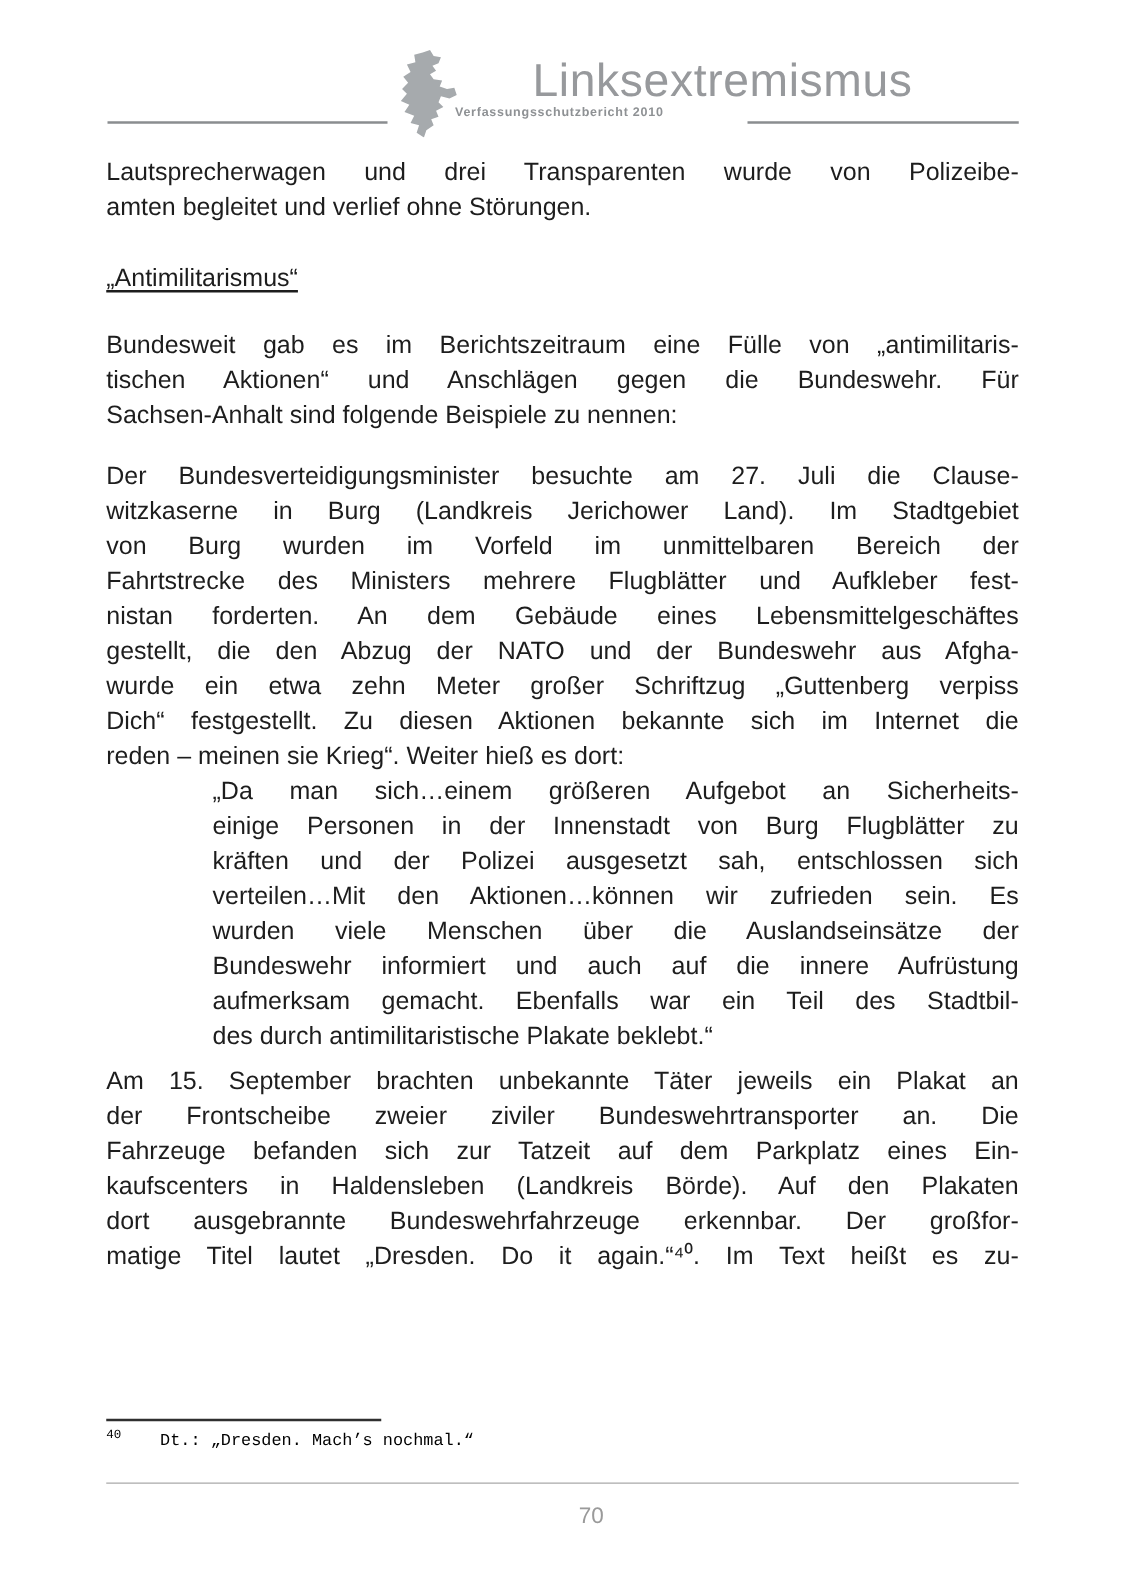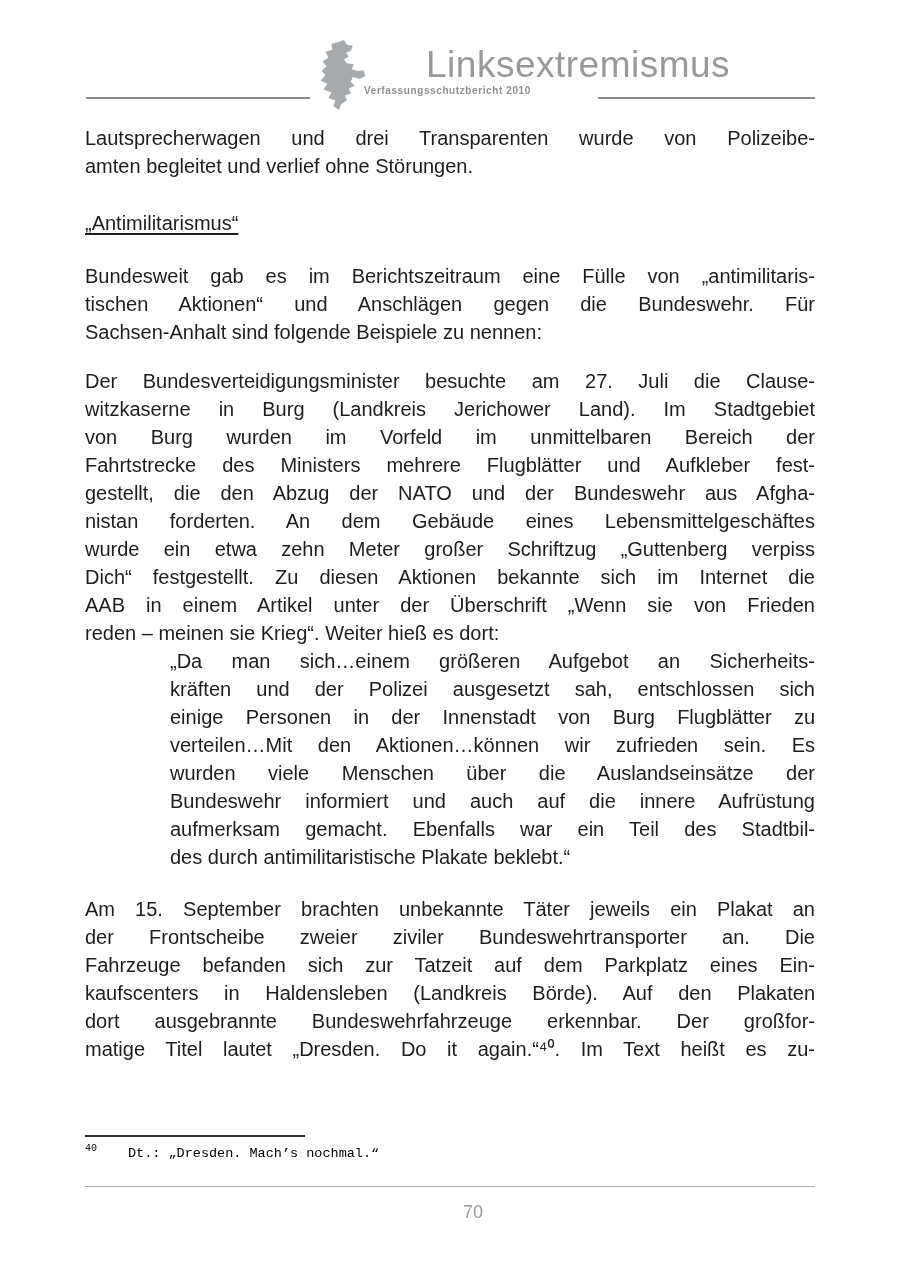--- a/index.html
+++ b/index.html
@@ -38,21 +38,21 @@
     position: absolute; top: 112px; left: 85px; width: 730px;
     font-size: 20px; line-height: 28px; color: #1d1d1d;
   }
   .line { white-space: normal; }
   .line.just { text-align: justify; text-align-last: justify; }
   .para-1   { margin-top: 12px; }
   .heading  { margin-top: 29px; text-decoration: underline; text-underline-offset: 3px; }
   .para-2   { margin-top: 25px; }
   .para-3   { margin-top: 21px; }
   .quote    { margin-top: 0; margin-left: 85px; width: 645px; }
-  .para-4   { margin-top: 24px; }
+  .para-4   { margin-top: 8px; }
 
   
   .footnote-block { position: absolute; left: 85px; top: 1135px; width: 730px; }
   .footnote-rule  { width: 220px; border-top: 2px solid #2f2f2f; margin-bottom: 6px; }
   .footnote-line  { font-size: 13.5px; color: #000000; font-family: Liberation Mono, monospace; }
   .fn-marker {
     display: inline-block; width: 43px;
     font-size: 10px; vertical-align: 6px;
   }
 
@@ -93,32 +93,31 @@
         <div class="line just">Bundesweit gab es im Berichtszeitraum eine Fülle von „antimilitaris-</div>
         <div class="line just">tischen Aktionen“ und Anschlägen gegen die Bundeswehr. Für</div>
         <div class="line">Sachsen-Anhalt sind folgende Beispiele zu nennen:</div>
       </div>
 
     <div class="para-3">
         <div class="line just">Der Bundesverteidigungsminister besuchte am 27. Juli die Clause-</div>
         <div class="line just">witzkaserne in Burg (Landkreis Jerichower Land). Im Stadtgebiet</div>
         <div class="line just">von Burg wurden im Vorfeld im unmittelbaren Bereich der</div>
         <div class="line just">Fahrtstrecke des Ministers mehrere Flugblätter und Aufkleber fest-</div>
+        <div class="line just">nistan forderten. An dem Gebäude eines Lebensmittelgeschäftes</div>
         <div class="line just">gestellt, die den Abzug der NATO und der Bundeswehr aus Afgha-</div>
-        <div class="line just">nistan forderten. An dem Gebäude eines Lebensmittelgeschäftes</div>
         <div class="line just">wurde ein etwa zehn Meter großer Schriftzug „Guttenberg verpiss</div>
         <div class="line just">Dich“ festgestellt. Zu diesen Aktionen bekannte sich im Internet die</div>
-        <div class="line just">AAB in einem Artikel unter der Überschrift „Wenn sie von Frieden</div>
         <div class="line">reden – meinen sie Krieg“. Weiter hieß es dort:</div>
       </div>
 
     <div class="quote">
         <div class="line just">„Da man sich…einem größeren Aufgebot an Sicherheits-</div>
+        <div class="line just">einige Personen in der Innenstadt von Burg Flugblätter zu</div>
         <div class="line just">kräften und der Polizei ausgesetzt sah, entschlossen sich</div>
-        <div class="line just">einige Personen in der Innenstadt von Burg Flugblätter zu</div>
         <div class="line just">verteilen…Mit den Aktionen…können wir zufrieden sein. Es</div>
         <div class="line just">wurden viele Menschen über die Auslandseinsätze der</div>
         <div class="line just">Bundeswehr informiert und auch auf die innere Aufrüstung</div>
         <div class="line just">aufmerksam gemacht. Ebenfalls war ein Teil des Stadtbil-</div>
         <div class="line">des durch antimilitaristische Plakate beklebt.“</div>
       </div>
 
     <div class="para-4">
         <div class="line just">Am 15. September brachten unbekannte Täter jeweils ein Plakat an</div>
         <div class="line just">der Frontscheibe zweier ziviler Bundeswehrtransporter an. Die</div>

